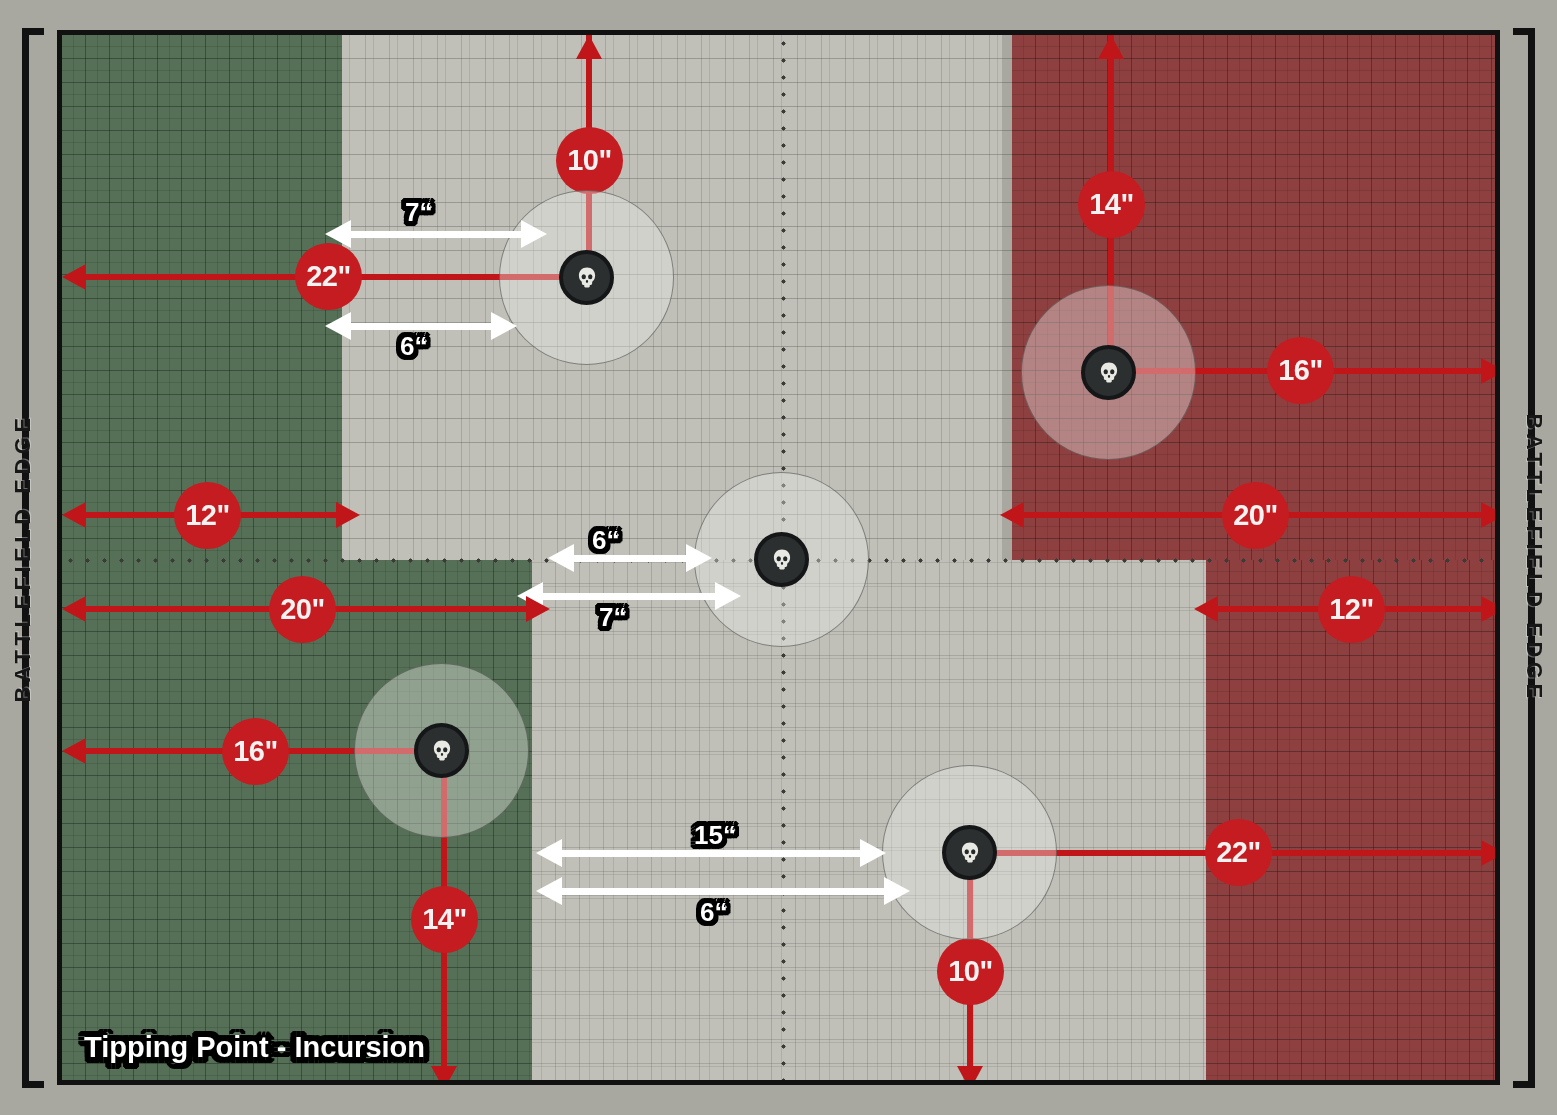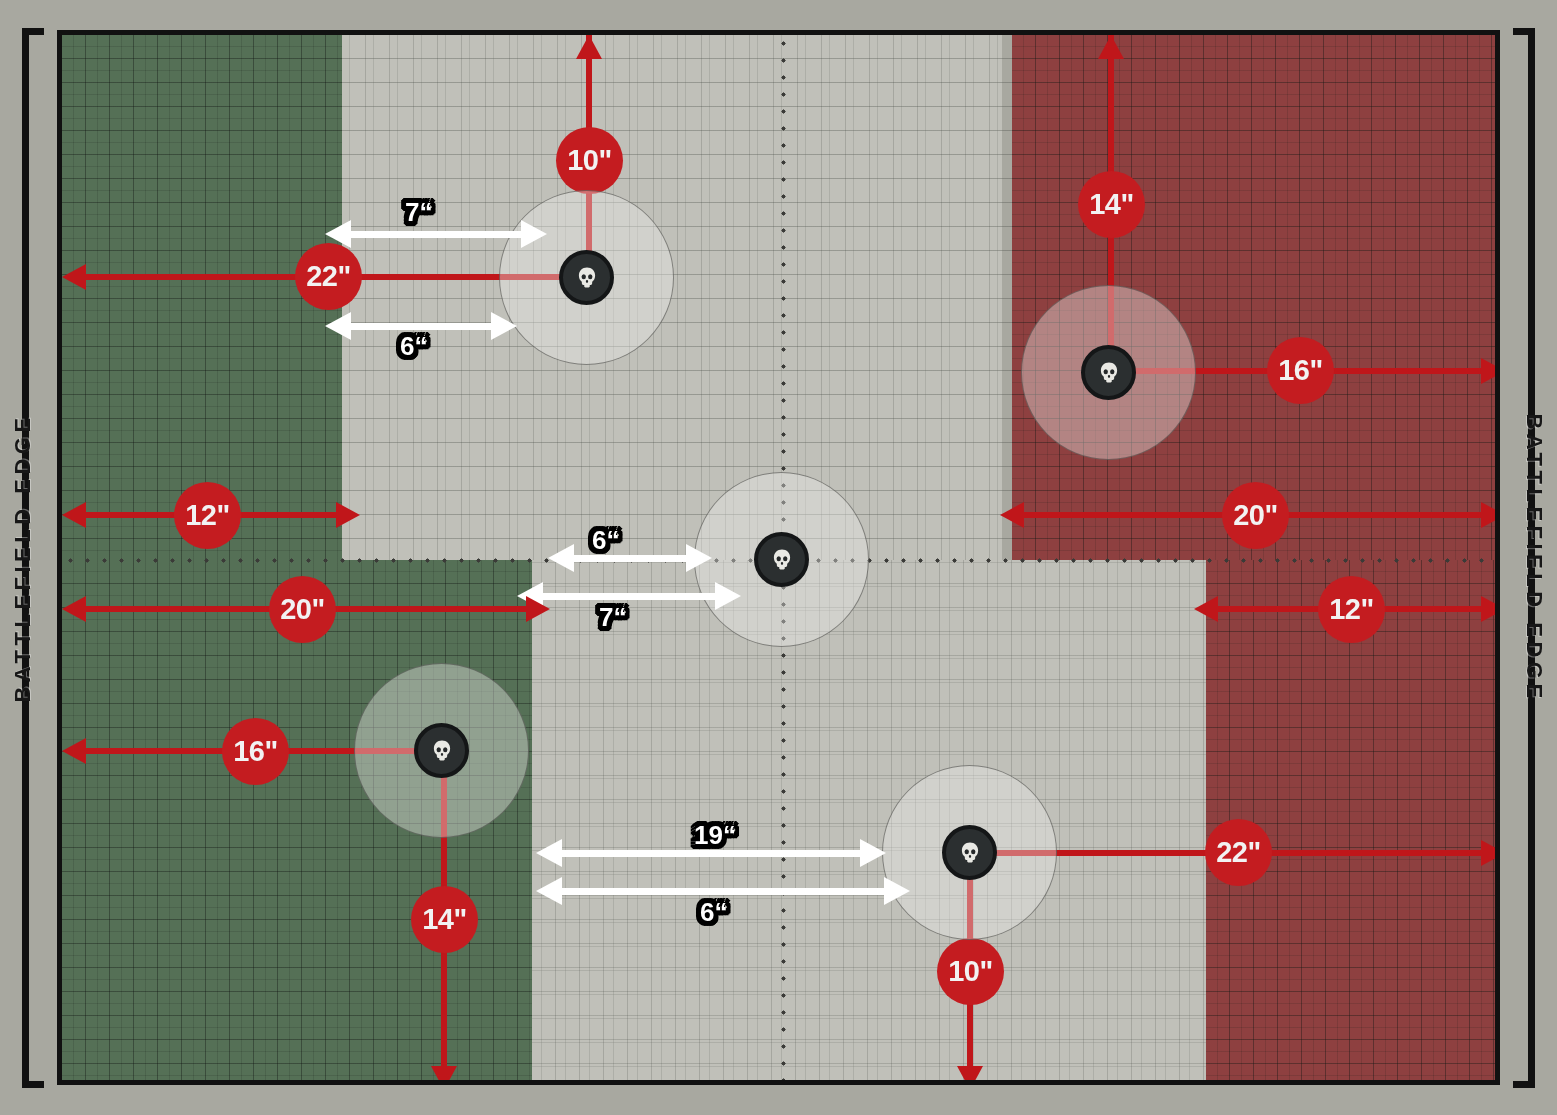--- a/index.html
+++ b/index.html
@@ -346,23 +346,24 @@
           <path fill="#e9e9e4" d="M16 3c-6 0-10 4.2-10 9.8 0 3.3 1.3 5.6 2.8 7 .6.6.9 1.2.9 2v1.1c0 1 .7 1.7 1.7 1.7h1.2v1.6c0 .8.6 1.4 1.4 1.4h4c.8 0 1.4-.6 1.4-1.4v-1.6h1.2c1 0 1.7-.7 1.7-1.7v-1.1c0-.8.3-1.4.9-2 1.5-1.4 2.8-3.7 2.8-7C26 7.2 22 3 16 3z"></path>
           <ellipse cx="12" cy="14.4" rx="2.7" ry="3.1" fill="#26292a"></ellipse>
           <ellipse cx="20" cy="14.4" rx="2.7" ry="3.1" fill="#26292a"></ellipse>
           <path fill="#26292a" d="M16 18.6c-.8 0-1.4.8-1.4 1.7s.6 1.5 1.4 1.5 1.4-.6 1.4-1.5-.6-1.7-1.4-1.7z"></path>
         </svg>
       </div>
 
       <div class="wline" style="left:500px;top:815px;width:298px;"></div>
       <div class="warrow left" style="left:474px;top:804px;"></div>
       <div class="warrow right" style="left:798px;top:804px;"></div>
-      <div class="wlabel" style="left:632px;top:785px;font-size:26px;">19“</div>
+      <div class="wlabel" style="left:632px;top:785px;font-size:26px;">15“</div>
 
       <div class="wline" style="left:500px;top:853px;width:322px;"></div>
       <div class="warrow left" style="left:474px;top:842px;"></div>
       <div class="warrow right" style="left:822px;top:842px;"></div>
       <div class="wlabel" style="left:638px;top:862px;font-size:26px;">6“</div>
 
+      <div id="mission-title">Tipping Point - Incursion</div>
 
     </div>
   </div>
 </div>
 
 </body></html>

